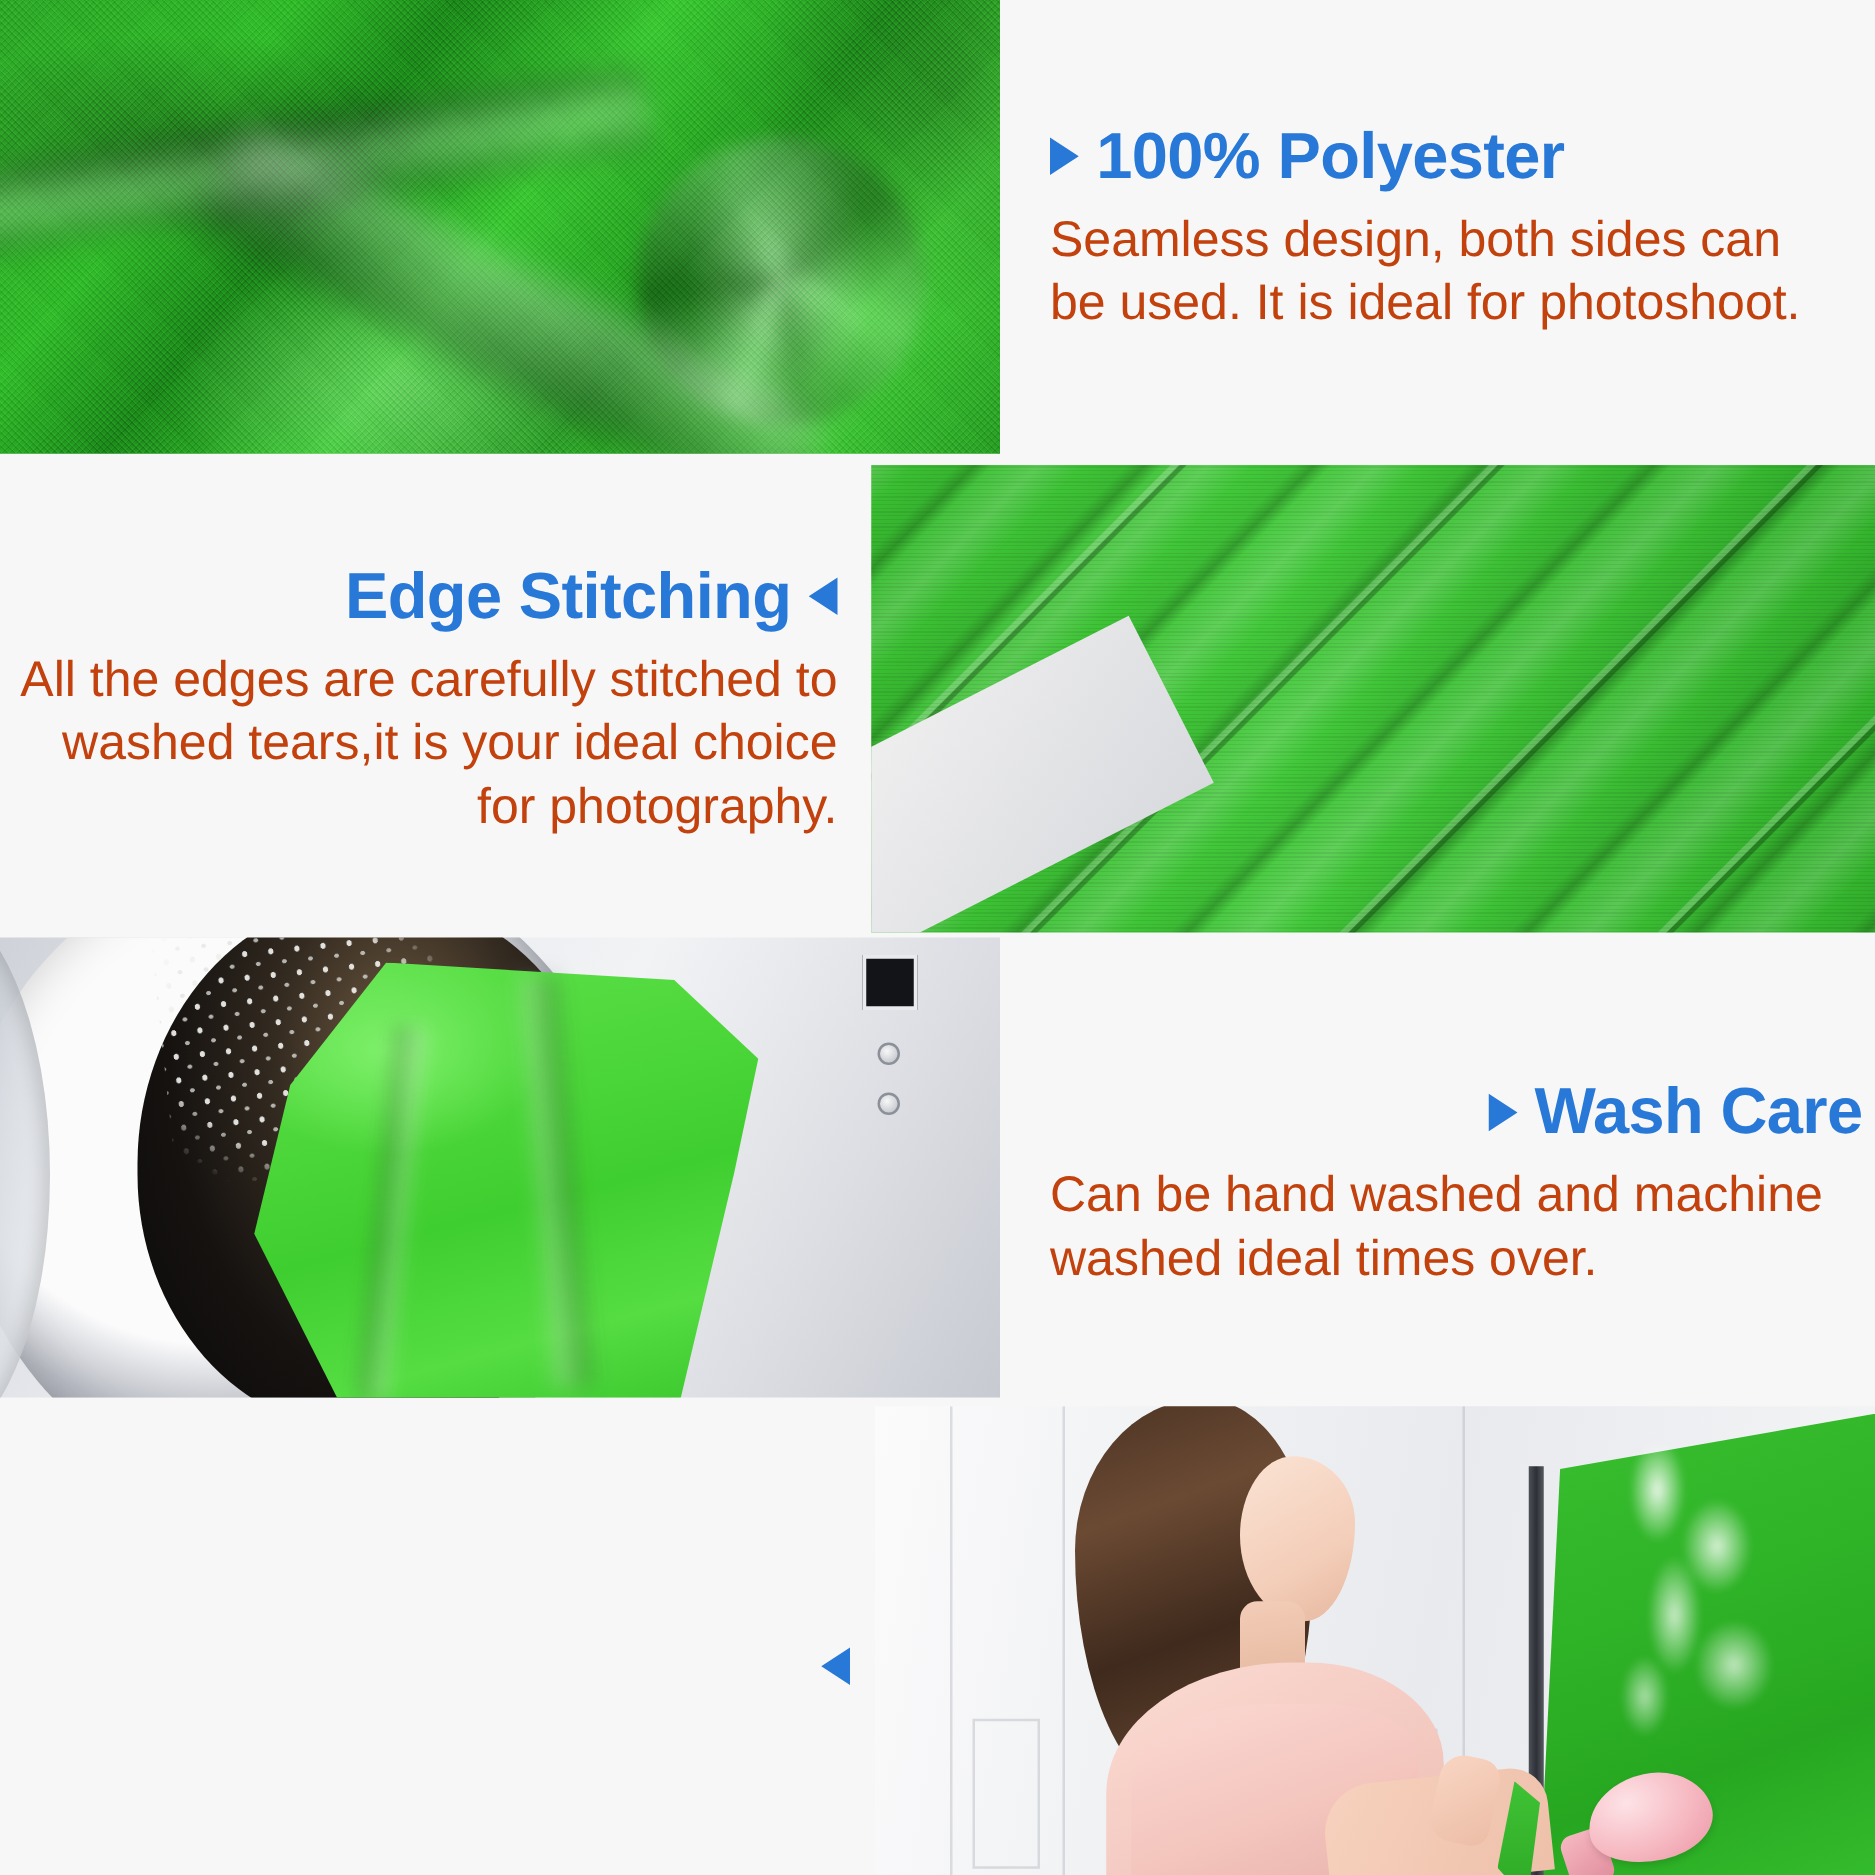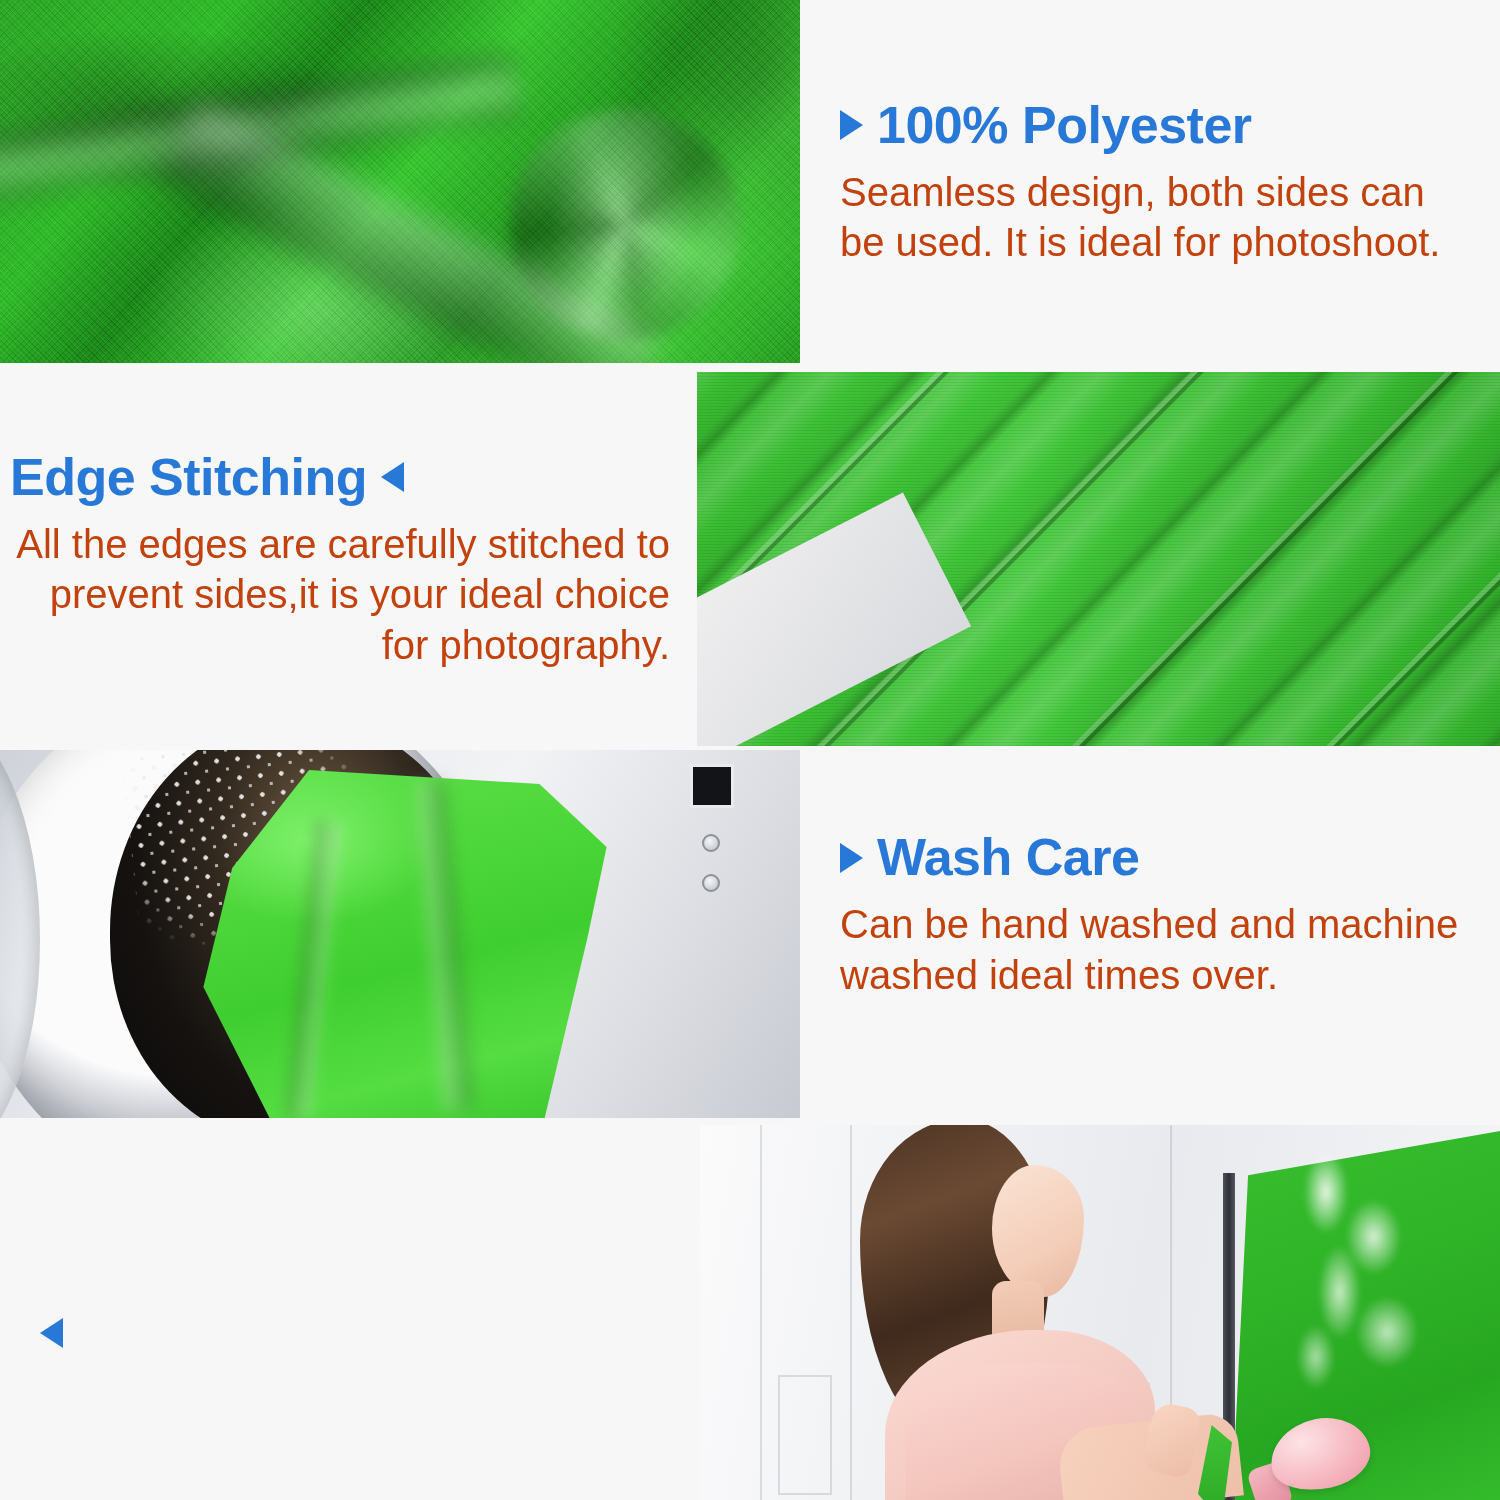--- a/index.html
+++ b/index.html
@@ -7,21 +7,21 @@
     width:1500px; height:1500px;
     background:#f7f7f7;
     font-family:"Liberation Sans", sans-serif;
     overflow:hidden;
   }
   .page { position:relative; width:1393px; height:1500px; background:#f7f7f7; }
 
   
   .img-panel { position:absolute; overflow:hidden; }
   .text-panel { position:absolute; display:flex; flex-direction:column; justify-content:center; }
-  .text-panel.right-align { text-align:right; }
+  .text-panel.right-align { align-items:flex-end; text-align:right; }
   .text-panel.left-align  { align-items:flex-start; text-align:left; }
 
   .heading {
     color:#2878d8;
     font-weight:bold;
     font-size:52px;
     line-height:1.06;
     letter-spacing:-0.5px;
     display:flex;
     align-items:center;
@@ -288,21 +288,21 @@
       <span>100% Polyester</span>
     </div>
     <div class="body-text">Seamless design, both sides can be used. It is ideal for photoshoot.</div>
   </div>
 
   <div class="text-panel right-align" id="txt-edge-stitching">
     <div class="heading">
       <span>Edge Stitching</span>
       <span class="tri tri-left"></span>
     </div>
-    <div class="body-text">All the edges are carefully stitched to prevent sides,it is your ideal choice for photography.</div>
+    <div class="body-text">All the edges are carefully stitched to washed tears,it is your ideal choice for photography.</div>
   </div>
 
   <div class="img-panel" id="img-edge-stitch">
     <div class="bands"></div>
     <div class="seams"></div>
     <div class="texture"></div>
     <div class="corner"></div>
   </div>
 
   <div class="img-panel" id="img-washer">
@@ -311,21 +311,21 @@
     <div class="drum-holes"></div>
     <div class="glass-door"></div>
     <div class="cloth"></div>
     <div class="cloth-fold1"></div>
     <div class="cloth-fold2"></div>
     <div class="panel-disp"></div>
     <div class="panel-btn" style="left:702px; top:84px;"></div>
     <div class="panel-btn" style="left:702px; top:124px;"></div>
   </div>
 
-  <div class="text-panel left-align" id="txt-wash-care" style="left:840px; top:810px; width:650px; height:210px;">
+  <div class="text-panel left-align" id="txt-wash-care" style="left:840px; top:842px; width:650px; height:210px;align-items:flex-end;">
     <div class="heading">
       <span class="tri tri-right"></span>
       <span>Wash Care</span>
     </div>
     <div class="body-text">Can be hand washed and machine washed ideal times over.</div>
   </div>
 
   <div class="text-panel right-align" id="txt-stream-iron">
     <div class="heading">
       <span class="tri tri-left"></span>

